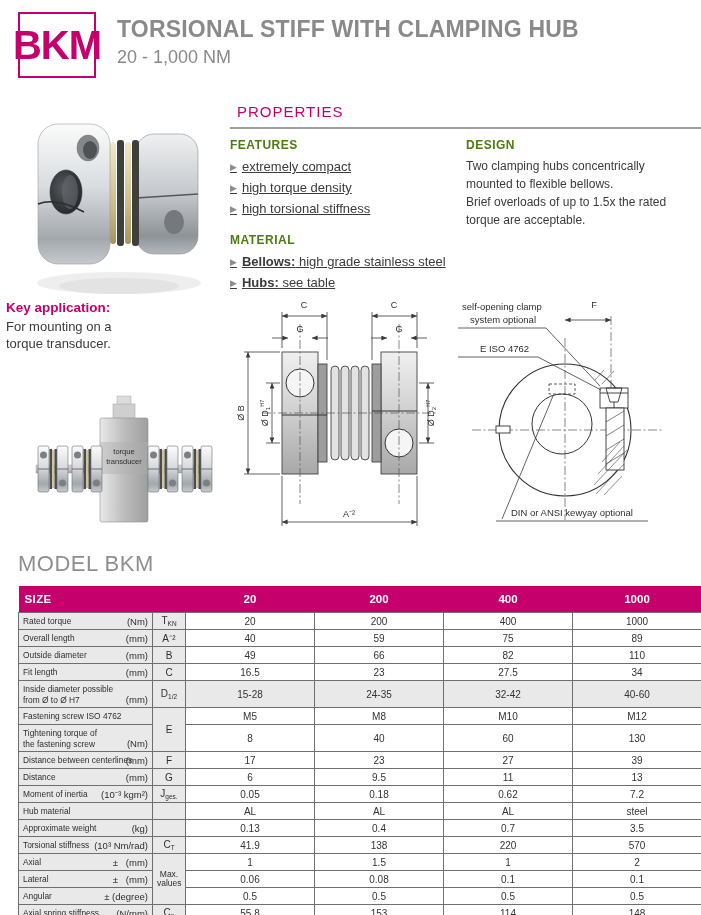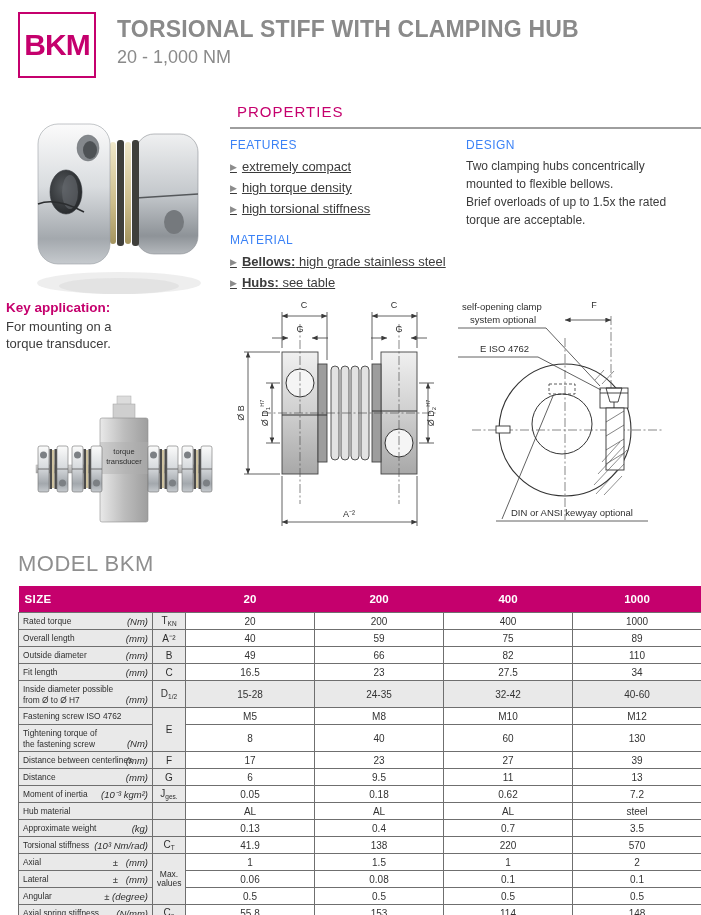--- a/index.html
+++ b/index.html
@@ -1,30 +1,30 @@
 <!DOCTYPE html>
 <html><head>
 <meta charset="utf-8">
 <style>
   html,body{margin:0;padding:0;background:#ffffff;}
   #page{position:relative;width:701px;height:915px;background:#fff;overflow:hidden;
         font-family:"Liberation Sans",sans-serif;color:#3b3b3b;}
   
   .logo-box{position:absolute;left:18px;top:12px;width:74px;height:62px;border:2px solid #c5006d;
             display:flex;align-items:center;justify-content:center;}
-  .logo-text{color:#c5006d;font-weight:bold;font-size:30px;letter-spacing:-1px;}
+  .logo-text{color:#c5006d;font-weight:bold;font-size:40px;letter-spacing:-1px;}
   .title-block{position:absolute;left:117px;top:16px;}
   .page-title{font-size:23px;font-weight:bold;color:#8a8a8a;letter-spacing:0.2px;margin:0;}
   .page-subtitle{font-size:18px;color:#8a8a8a;margin-top:4px;}
   
   .properties{position:absolute;left:230px;top:96px;width:471px;}
   .prop-heading{color:#c5006d;font-size:15px;letter-spacing:1px;font-weight:normal;margin:7px;}
   .prop-rule{height:2px;background:#9e9e9e;margin-top:7px;}
   .prop-cols{position:relative;margin-top:9px;}
-  .subhead{font-size:12px;color:#3b82f6;letter-spacing:0.5px;margin:0 0 5px 0;font-weight:normal;}
+  .subhead{font-size:12px;color:#4d7c0f;letter-spacing:0.5px;margin:0 0 5px 0;font-weight:bold;}
   .features{width:230px;}
   .design{position:absolute;left:236px;top:0;width:235px;}
   .bullet-item{font-size:13px;color:#3b3b3b;line-height:19px;text-decoration:underline;}
   .tri{color:#8c8c8c;font-size:9px;margin-right:5px;position:relative;top:-1px;}
   .material-block{margin-top:13px;}
   .design-line{font-size:12px;color:#3b3b3b;line-height:18px;}
   
   .photo-wrap{position:absolute;left:24px;top:100px;}
   .key-app{position:absolute;left:6px;top:300px;width:170px;}
   .key-app-heading{color:#c5006d;font-weight:bold;font-size:13.5px;}
@@ -44,21 +44,21 @@
   th.hsize{text-align:left;padding-left:6px;font-size:11.5px;letter-spacing:0.4px;}
   th.hcol{border-left:4px solid #ffffff;text-align:center;font-size:11.5px;}
   table.spec tbody td{border:1px solid #6f6f6f;padding:1px 4px;line-height:1.1;}
   tr.short td{height:14px;}
   tr.tall td{height:24px;}
   td.lbl{position:relative;vertical-align:middle;background:#e9e9e9;color:#2e2e2e;}
   td.sym{background:#e9e9e9;text-align:center;vertical-align:middle;color:#2e2e2e;padding:0 1px;}
   td.val{background:#ffffff;text-align:center;color:#333;}
   tr.shade td.val{background:#e9e9e9;}
   .lname{white-space:nowrap;font-size:9.5px;transform:scaleX(0.88);transform-origin:left center;line-height:1.18;}
-  .lunit{position:absolute;right:4px;bottom:2px;font-size:9.5px;white-space:pre;font-style:italic;}
+  .lunit{position:absolute;right:4px;bottom:2px;font-size:9.5px;white-space:pre;}
   .subs{font-size:6.5px;vertical-align:-2px;}
   .maxv{font-size:8.5px;white-space:pre-line;line-height:1.15;}
 </style>
 </head>
 <body>
 
 <div id="page">
 
   <div class="logo-box">
     <span class="logo-text">BKM</span>

